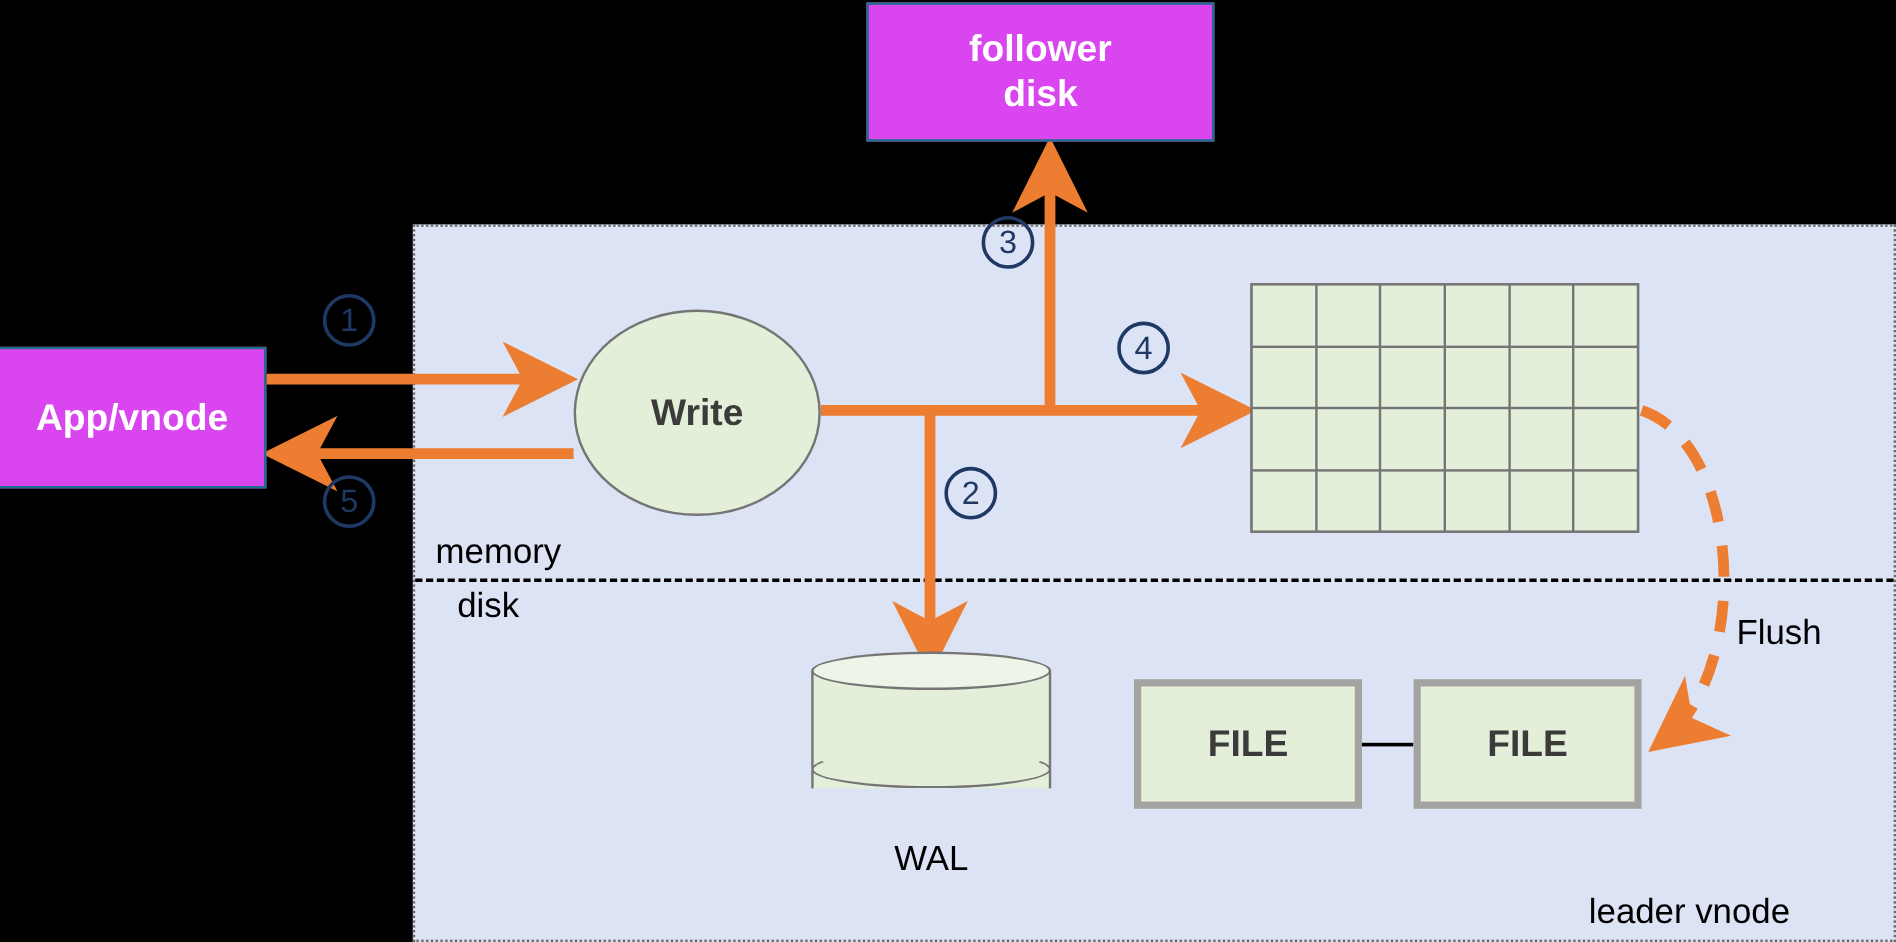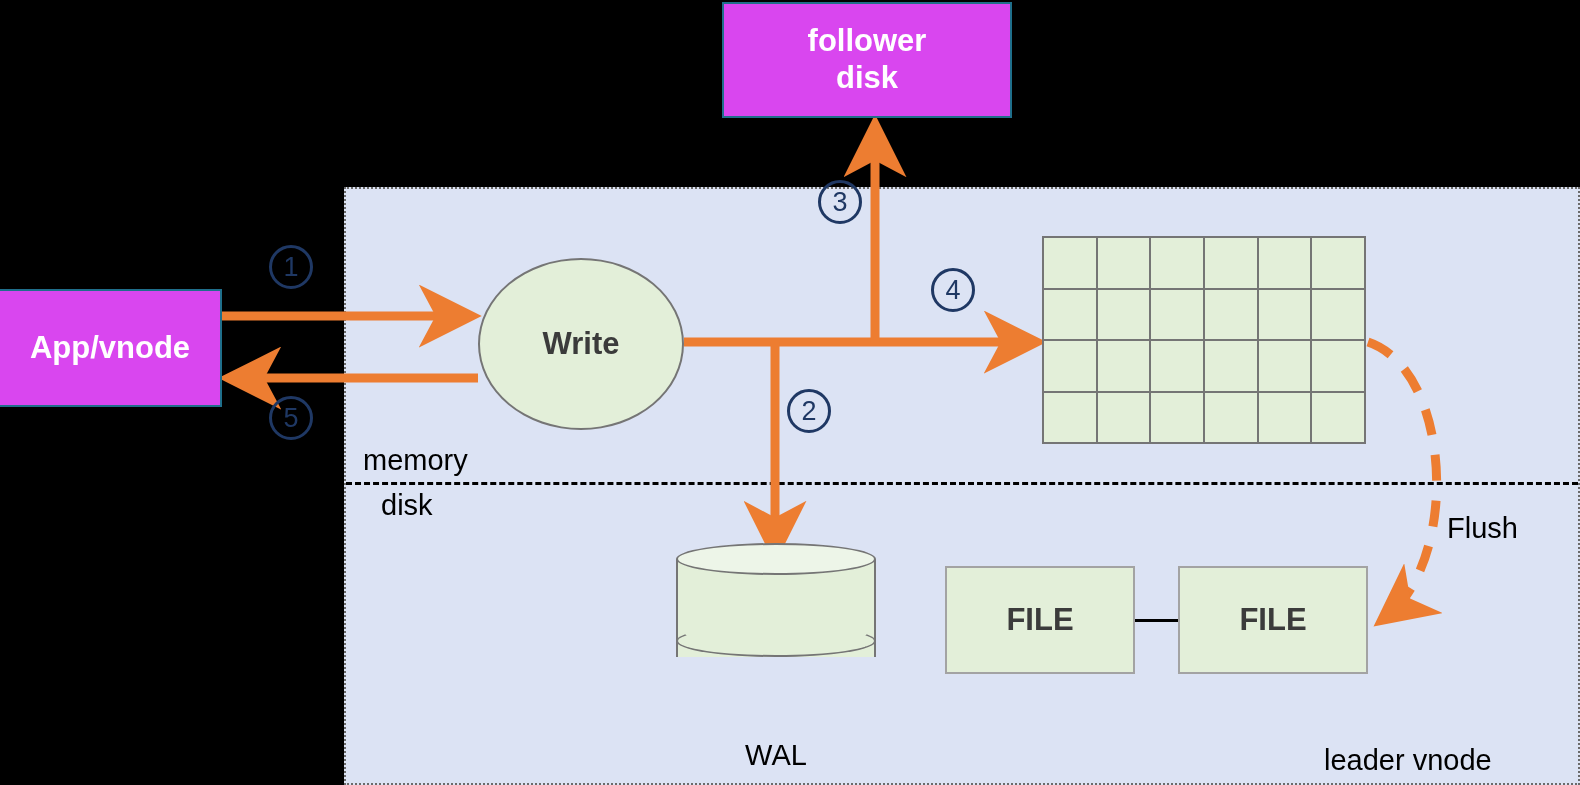--- a/index.html
+++ b/index.html
@@ -145,21 +145,21 @@
     font-size: 29px;
     color: #000000;
   }
 
   .file-box {
     position: absolute;
     top: 566px;
     width: 190px;
     height: 108px;
     background: #E3EFD9;
-    border: 2px solid #a3a3a3;
+    border: 6px solid #a3a3a3;
     box-sizing: border-box;
     display: flex;
     align-items: center;
     justify-content: center;
     font-size: 31px;
     font-weight: bold;
     color: #3b3b3b;
   }
   #file-box-1 { left: 945px; }
   #file-box-2 { left: 1178px; }
@@ -293,21 +293,21 @@
     <div class="cell"></div>
     <div class="cell"></div>
     <div class="cell"></div>
   </div>
 
   <div id="wal-cylinder">
     <div class="cyl-body"></div>
     <div class="cyl-bottom"></div>
     <div class="cyl-top"></div>
   </div>
-  <div id="wal-label" class="plain-label" style="left:676px;top:700px;width:200px;text-align:center;margin-top:39px;">WAL</div>
+  <div id="wal-label" class="plain-label" style="left:676px;top:700px;width:200px;text-align:center;">WAL</div>
 
   <div class="file-box" id="file-box-1">
     <span>FILE</span>
   </div>
   <div id="file-link"></div>
   <div class="file-box" id="file-box-2">
     <span>FILE</span>
   </div>
 
   <div class="plain-label" id="label-memory">memory</div>

